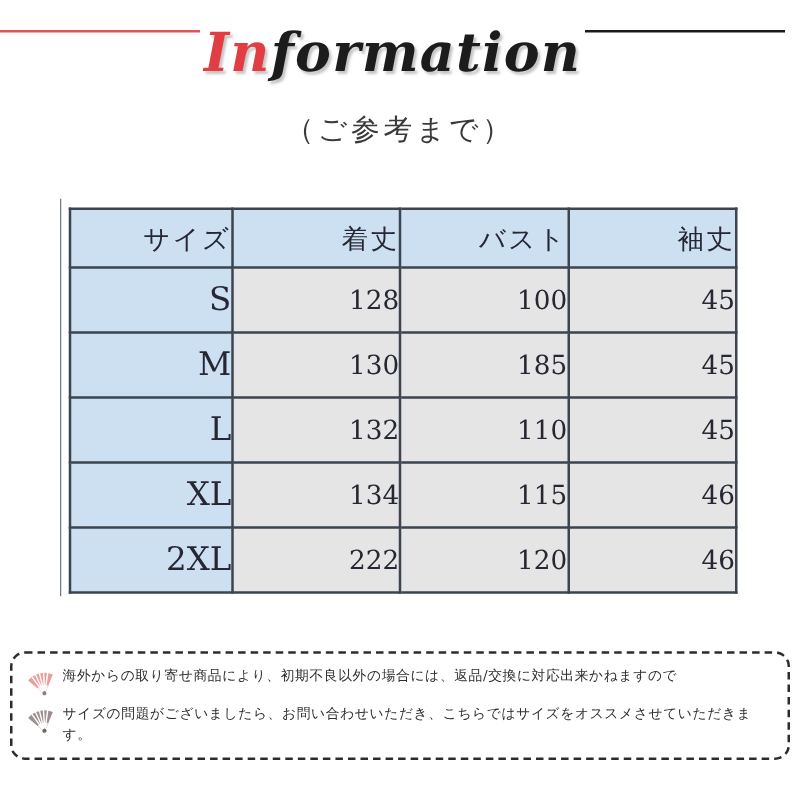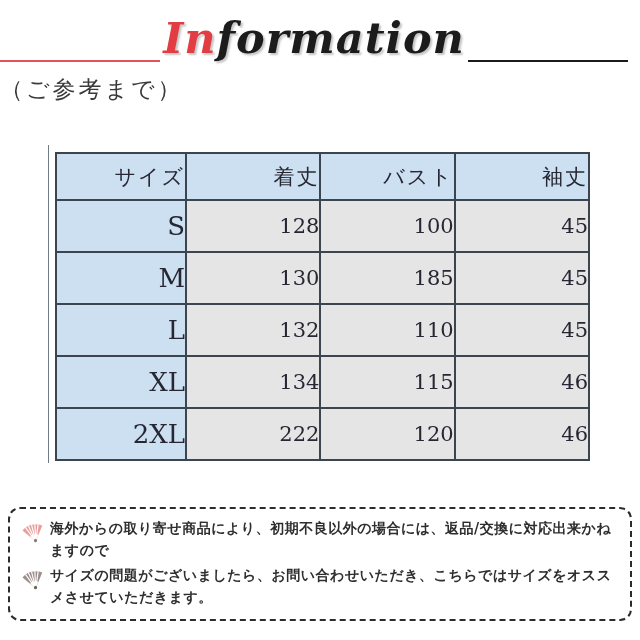--- a/index.html
+++ b/index.html
@@ -3,34 +3,34 @@
 <meta charset="utf-8">
 <style>
   html,body{margin:0;padding:0;}
   body{
     width:640px;height:640px;background:#ffffff;overflow:hidden;
     font-family:"DejaVu Serif","Liberation Serif",serif;
   }
   .page{position:relative;width:640px;height:640px;background:#fff;}
 
   
-  .title-row{display:flex;align-items:flex-end;margin-top:10px;height:52px;}
+  .title-row{display:flex;align-items:flex-start;margin-top:24px;height:52px;}
   .rule{height:2px;flex:1 1 auto;}
   .rule-left{background:#e25357;}
   .rule-right{background:#1b1b1b;margin-right:12px;}
   .title{
     margin:0 3px;font-size:43px;line-height:1;font-style:italic;font-weight:600;
     font-family:"DejaVu Serif","Liberation Serif",serif;
     color:#1c1c1c;letter-spacing:1px;white-space:nowrap;
     text-shadow:2px 2px 2px rgba(90,90,90,0.35);
     transform:translateY(-2px);
   }
   .title .accent{color:#e23d42;}
   .subtitle{
-    text-align:left;margin-top:12px;font-size:23px;color:#3a3a3a;letter-spacing:3px;
+    text-align:center;margin-top:12px;font-size:23px;color:#3a3a3a;letter-spacing:3px;
   }
 
   
   .size-table{
     border-collapse:collapse;table-layout:fixed;
     width:535px;margin:47px 0 0 55px;
     color:#272733;
   }
   .size-table th,.size-table td{
     border:2px solid #3c4450;text-align:right;vertical-align:middle;
@@ -47,21 +47,21 @@
 
   
   .notes{
     position:absolute;left:8px;right:8px;top:497px;
     border:2px dashed #2c2c2c;border-radius:12px;
     padding:9px 12px 10px 10px;box-sizing:border-box;background:#fff;
   }
   .note{display:flex;align-items:flex-start;margin-top:4px;}
   .note:first-child{margin-top:0;}
   .note p{
-    margin:0;font-size:14px;line-height:1.55;color:#2e2e2e;letter-spacing:0.5px;font-weight:bold;
+    margin:0;font-size:11px;line-height:1.55;color:#2e2e2e;letter-spacing:0.5px;
   }
   .fan{flex:0 0 auto;width:27px;height:23px;margin:3px 3px 0 0;transform:rotate(-14deg);}
 </style>
 </head>
 <body>
 
 <div class="page">
 
   <div class="title-row">
     <span class="rule rule-left"></span>

